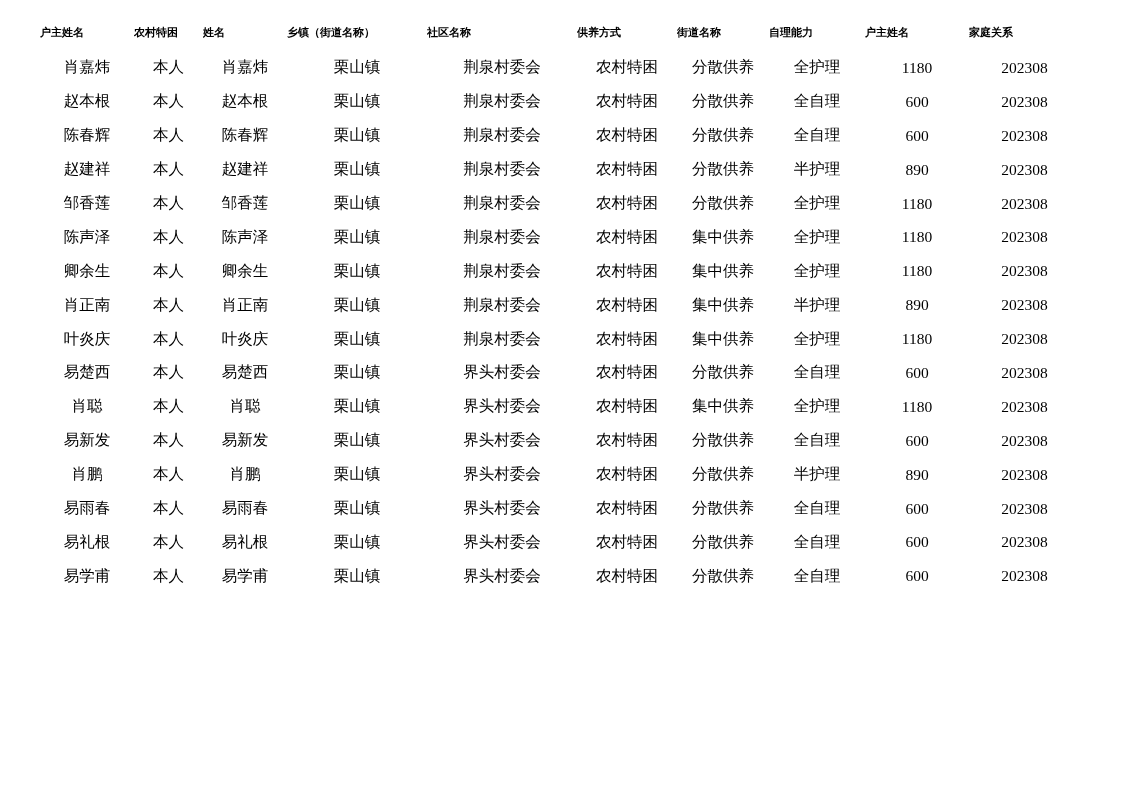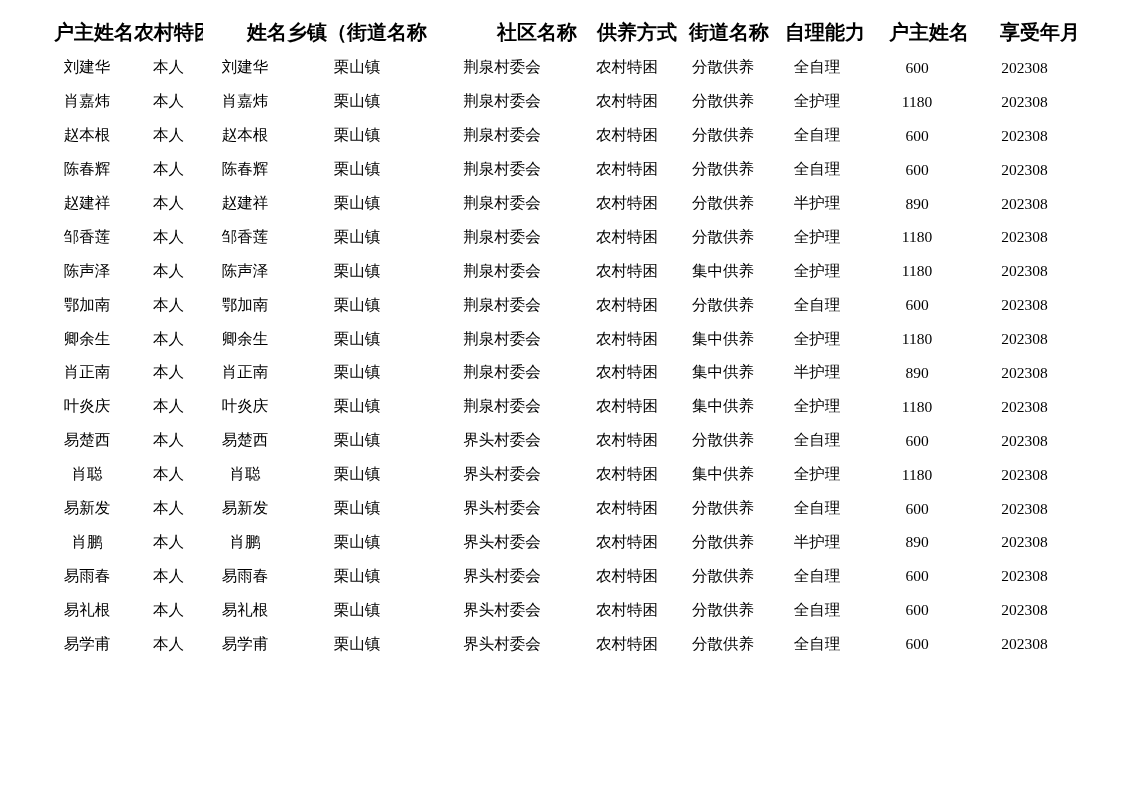--- a/index.html
+++ b/index.html
@@ -19,23 +19,23 @@
     position: absolute;
     left: 40px;
     top: 14px;
     width: 1040px;
     border-collapse: collapse;
     table-layout: fixed;
   }
   .report-table th {
     font-family: Liberation Serif, serif;
     font-weight: bold;
-    font-size: 20px;
+    font-size: 11px;
     height: 37px;
-    text-align: right;
+    text-align: left;
     vertical-align: middle;
     padding: 0;
     white-space: nowrap;
     overflow: hidden;
   }
   .report-table td {
     font-family: "Liberation Serif", "DejaVu Serif", serif;
     font-weight: normal;
     font-size: 15.5px;
     height: 33.9px;
@@ -76,37 +76,25 @@
     <tr>
       <th>户主姓名</th>
       <th>农村特困</th>
       <th>姓名</th>
       <th>乡镇（街道名称）</th>
       <th>社区名称</th>
       <th>供养方式</th>
       <th>街道名称</th>
       <th>自理能力</th>
       <th>户主姓名</th>
-      <th>享受年月</th>
+      <th>家庭关系</th>
     </tr>
   </thead>
   <tbody>
       <tr>
-        <td>刘建华</td>
-        <td>本人</td>
-        <td>刘建华</td>
-        <td>栗山镇</td>
-        <td>荆泉村委会</td>
-        <td>农村特困</td>
-        <td>分散供养</td>
-        <td>全自理</td>
-        <td>600</td>
-        <td>202308</td>
-      </tr>
-      <tr>
         <td>肖嘉炜</td>
         <td>本人</td>
         <td>肖嘉炜</td>
         <td>栗山镇</td>
         <td>荆泉村委会</td>
         <td>农村特困</td>
         <td>分散供养</td>
         <td>全护理</td>
         <td>1180</td>
         <td>202308</td>
@@ -162,32 +150,20 @@
       <tr>
         <td>陈声泽</td>
         <td>本人</td>
         <td>陈声泽</td>
         <td>栗山镇</td>
         <td>荆泉村委会</td>
         <td>农村特困</td>
         <td>集中供养</td>
         <td>全护理</td>
         <td>1180</td>
-        <td>202308</td>
-      </tr>
-      <tr>
-        <td>鄂加南</td>
-        <td>本人</td>
-        <td>鄂加南</td>
-        <td>栗山镇</td>
-        <td>荆泉村委会</td>
-        <td>农村特困</td>
-        <td>分散供养</td>
-        <td>全自理</td>
-        <td>600</td>
         <td>202308</td>
       </tr>
       <tr>
         <td>卿余生</td>
         <td>本人</td>
         <td>卿余生</td>
         <td>栗山镇</td>
         <td>荆泉村委会</td>
         <td>农村特困</td>
         <td>集中供养</td>

